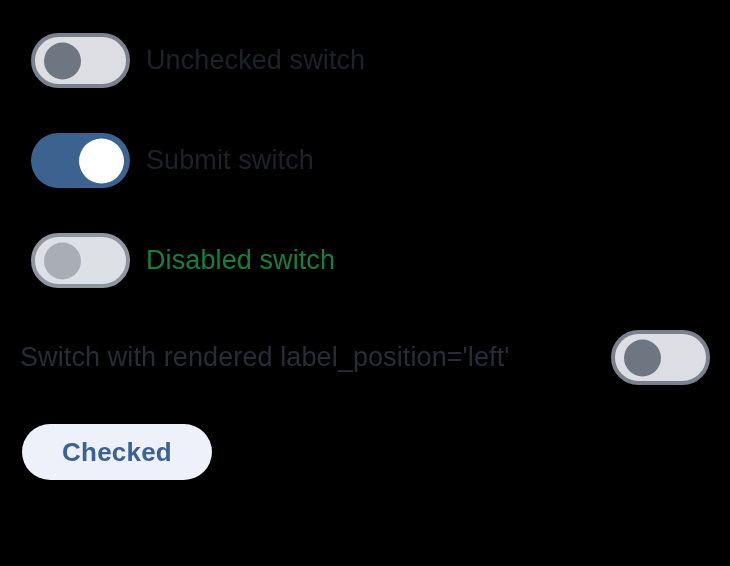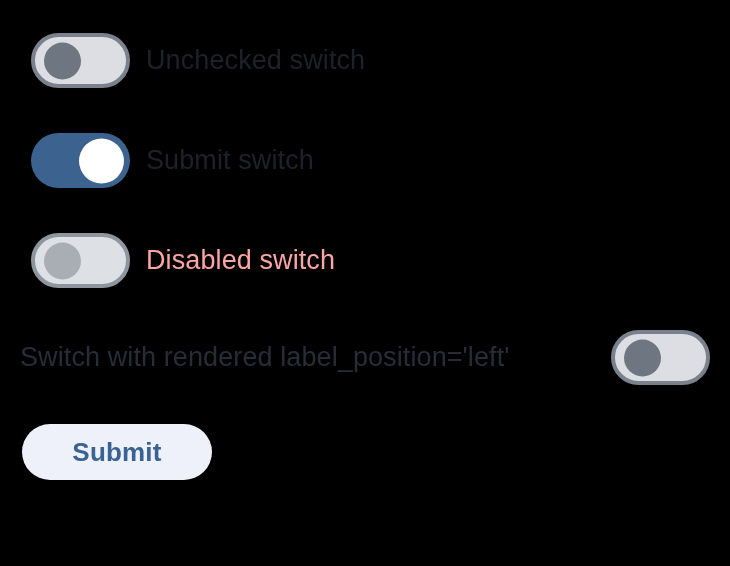--- a/index.html
+++ b/index.html
@@ -91,21 +91,21 @@
   
   .switch-label {
     font-size: 27px;
     line-height: 1;
     color: #1d2229;
     letter-spacing: 0.1px;
     white-space: nowrap;
     user-select: none;
     text-align: center;
   }
-  .switch-label.muted { color: #fca5a5; }
+  .switch-label.muted { color: #15803d; }
 
   .left-label-text {
     font-size: 27px;
     line-height: 1;
     color: #272d37;
     letter-spacing: 0.1px;
     white-space: nowrap;
     user-select: none;
   }
 
@@ -154,15 +154,15 @@
     <span class="switch-label muted">Disabled switch</span>
   </div>
 
   <div class="row-left-label">
     <span class="left-label-text">Switch with rendered label_position='left'</span>
     <div class="switch off" role="switch" aria-checked="false" style="margin-left:auto;">
       <div class="thumb"></div>
     </div>
   </div>
 
-  <button class="submit-button">Submit</button>
+  <button class="submit-button">Checked</button>
 
 </div>
 
 </body></html>

